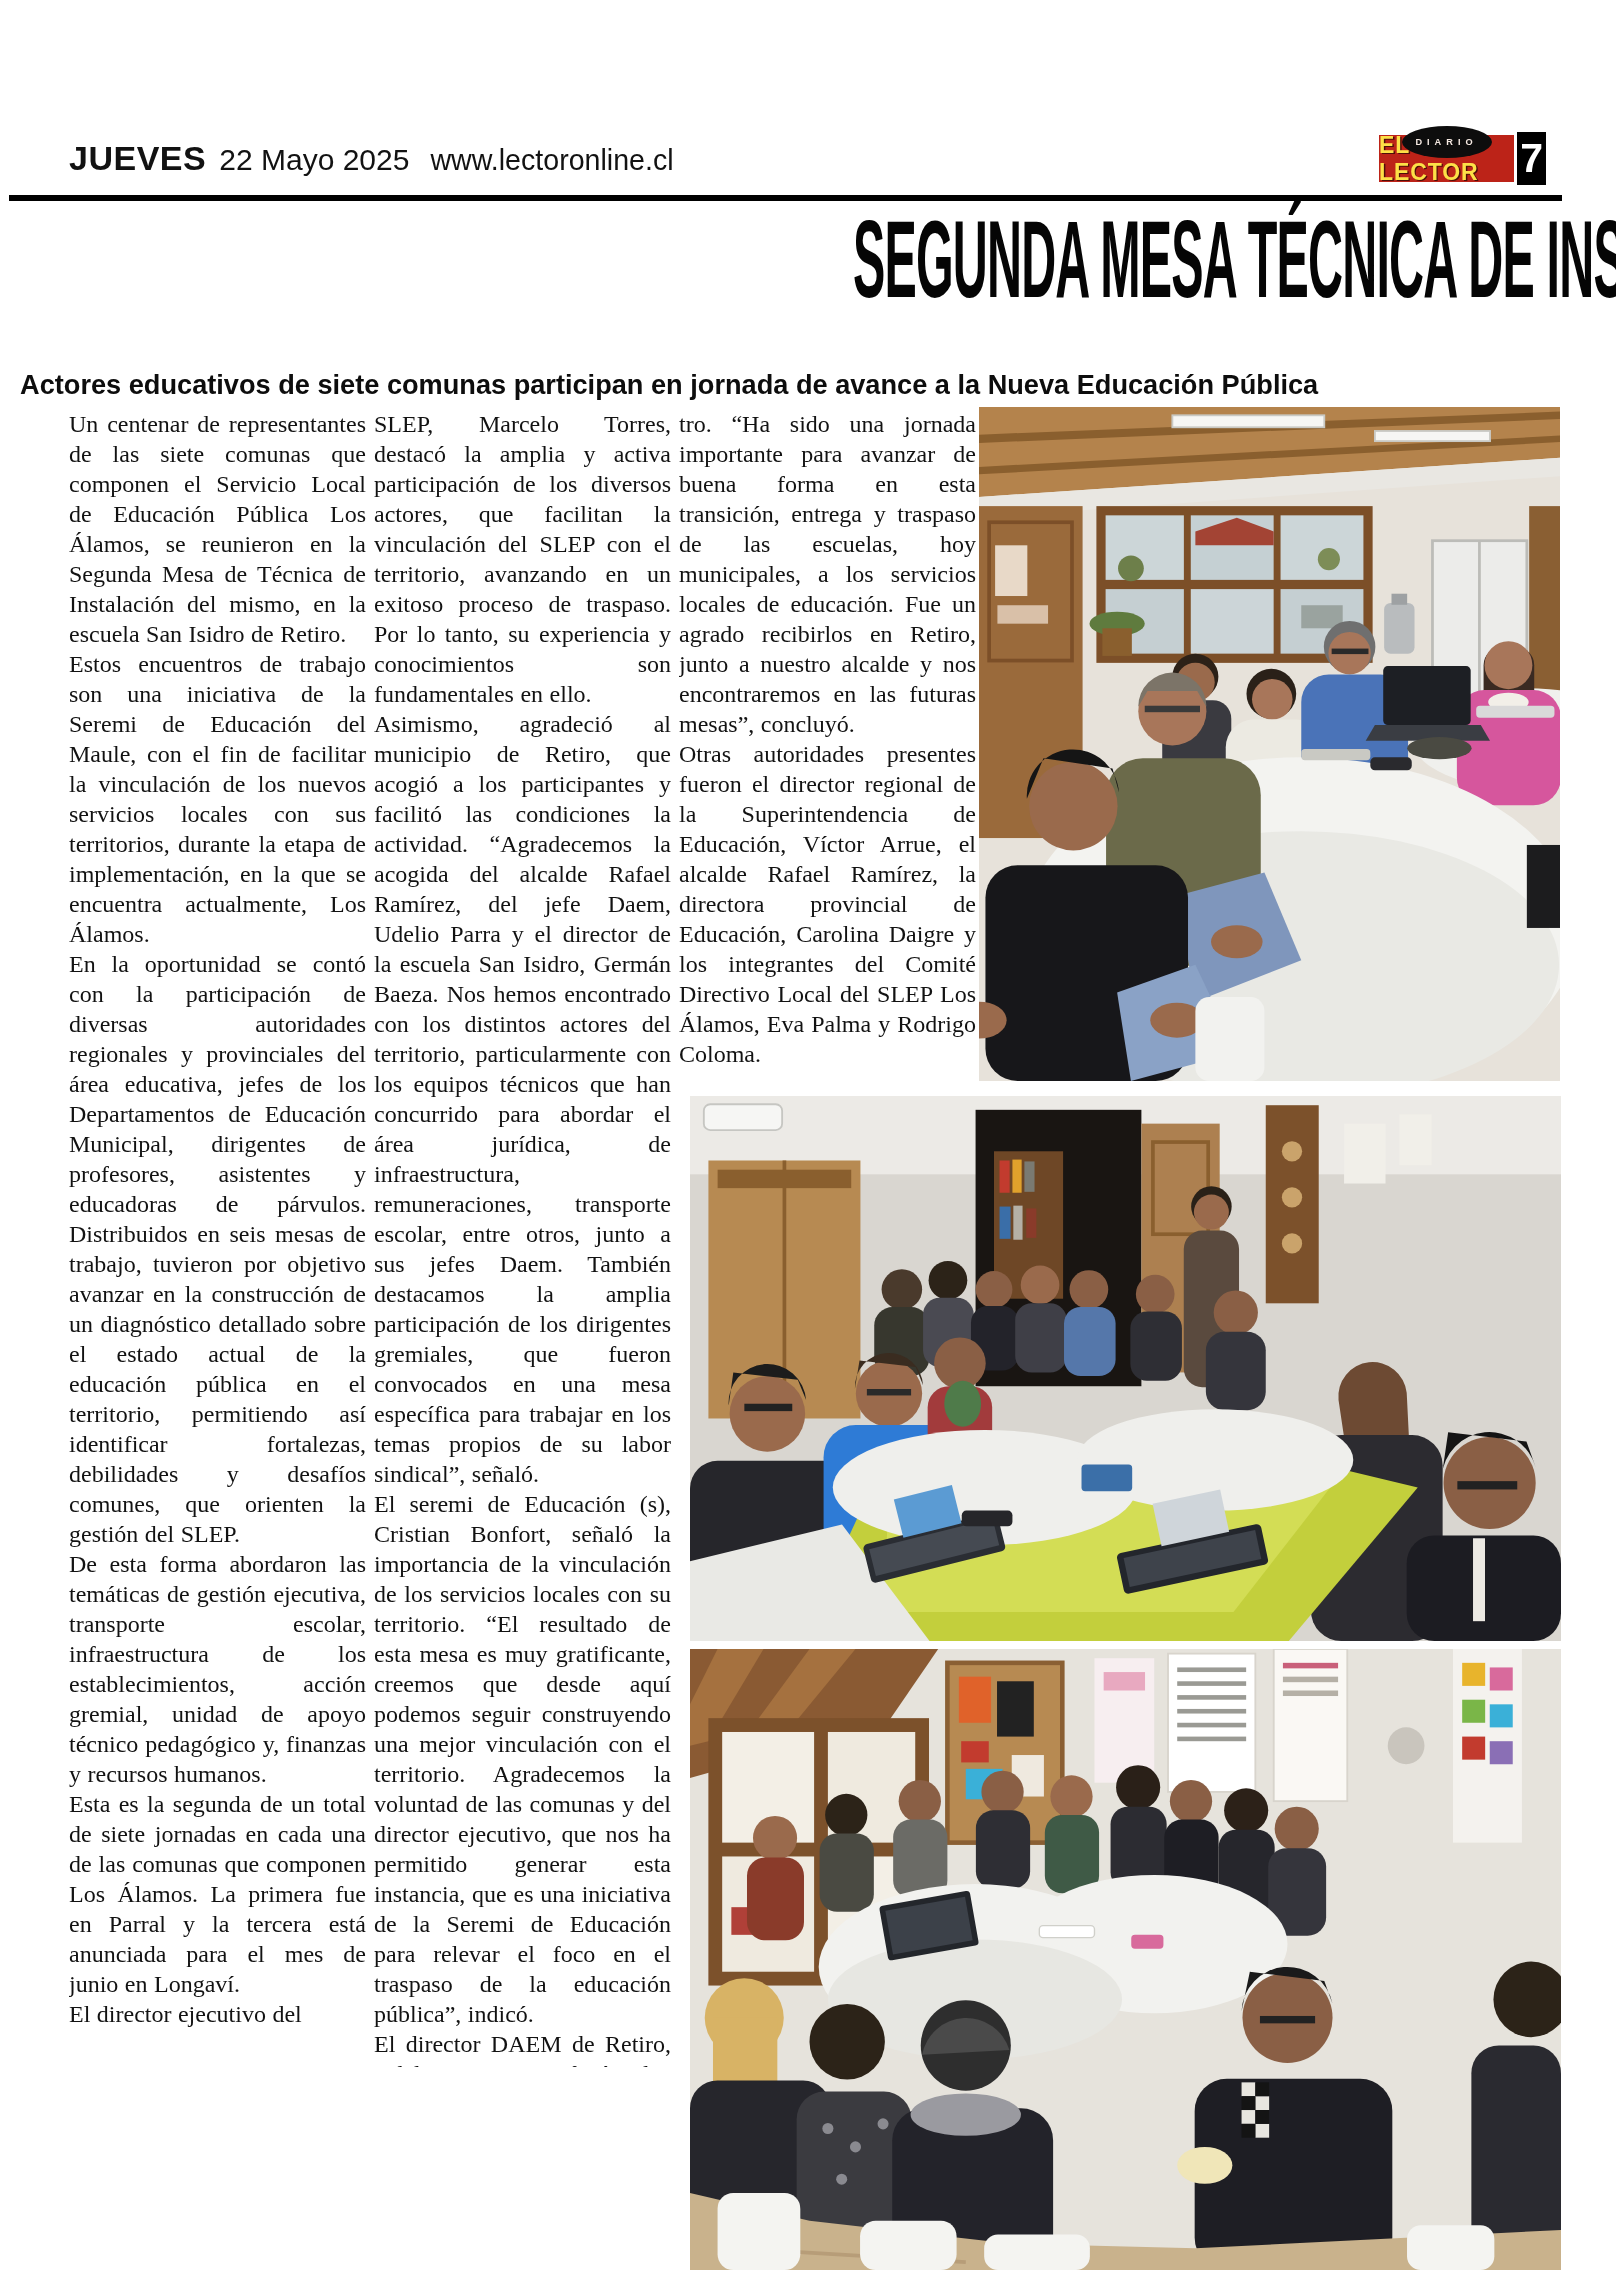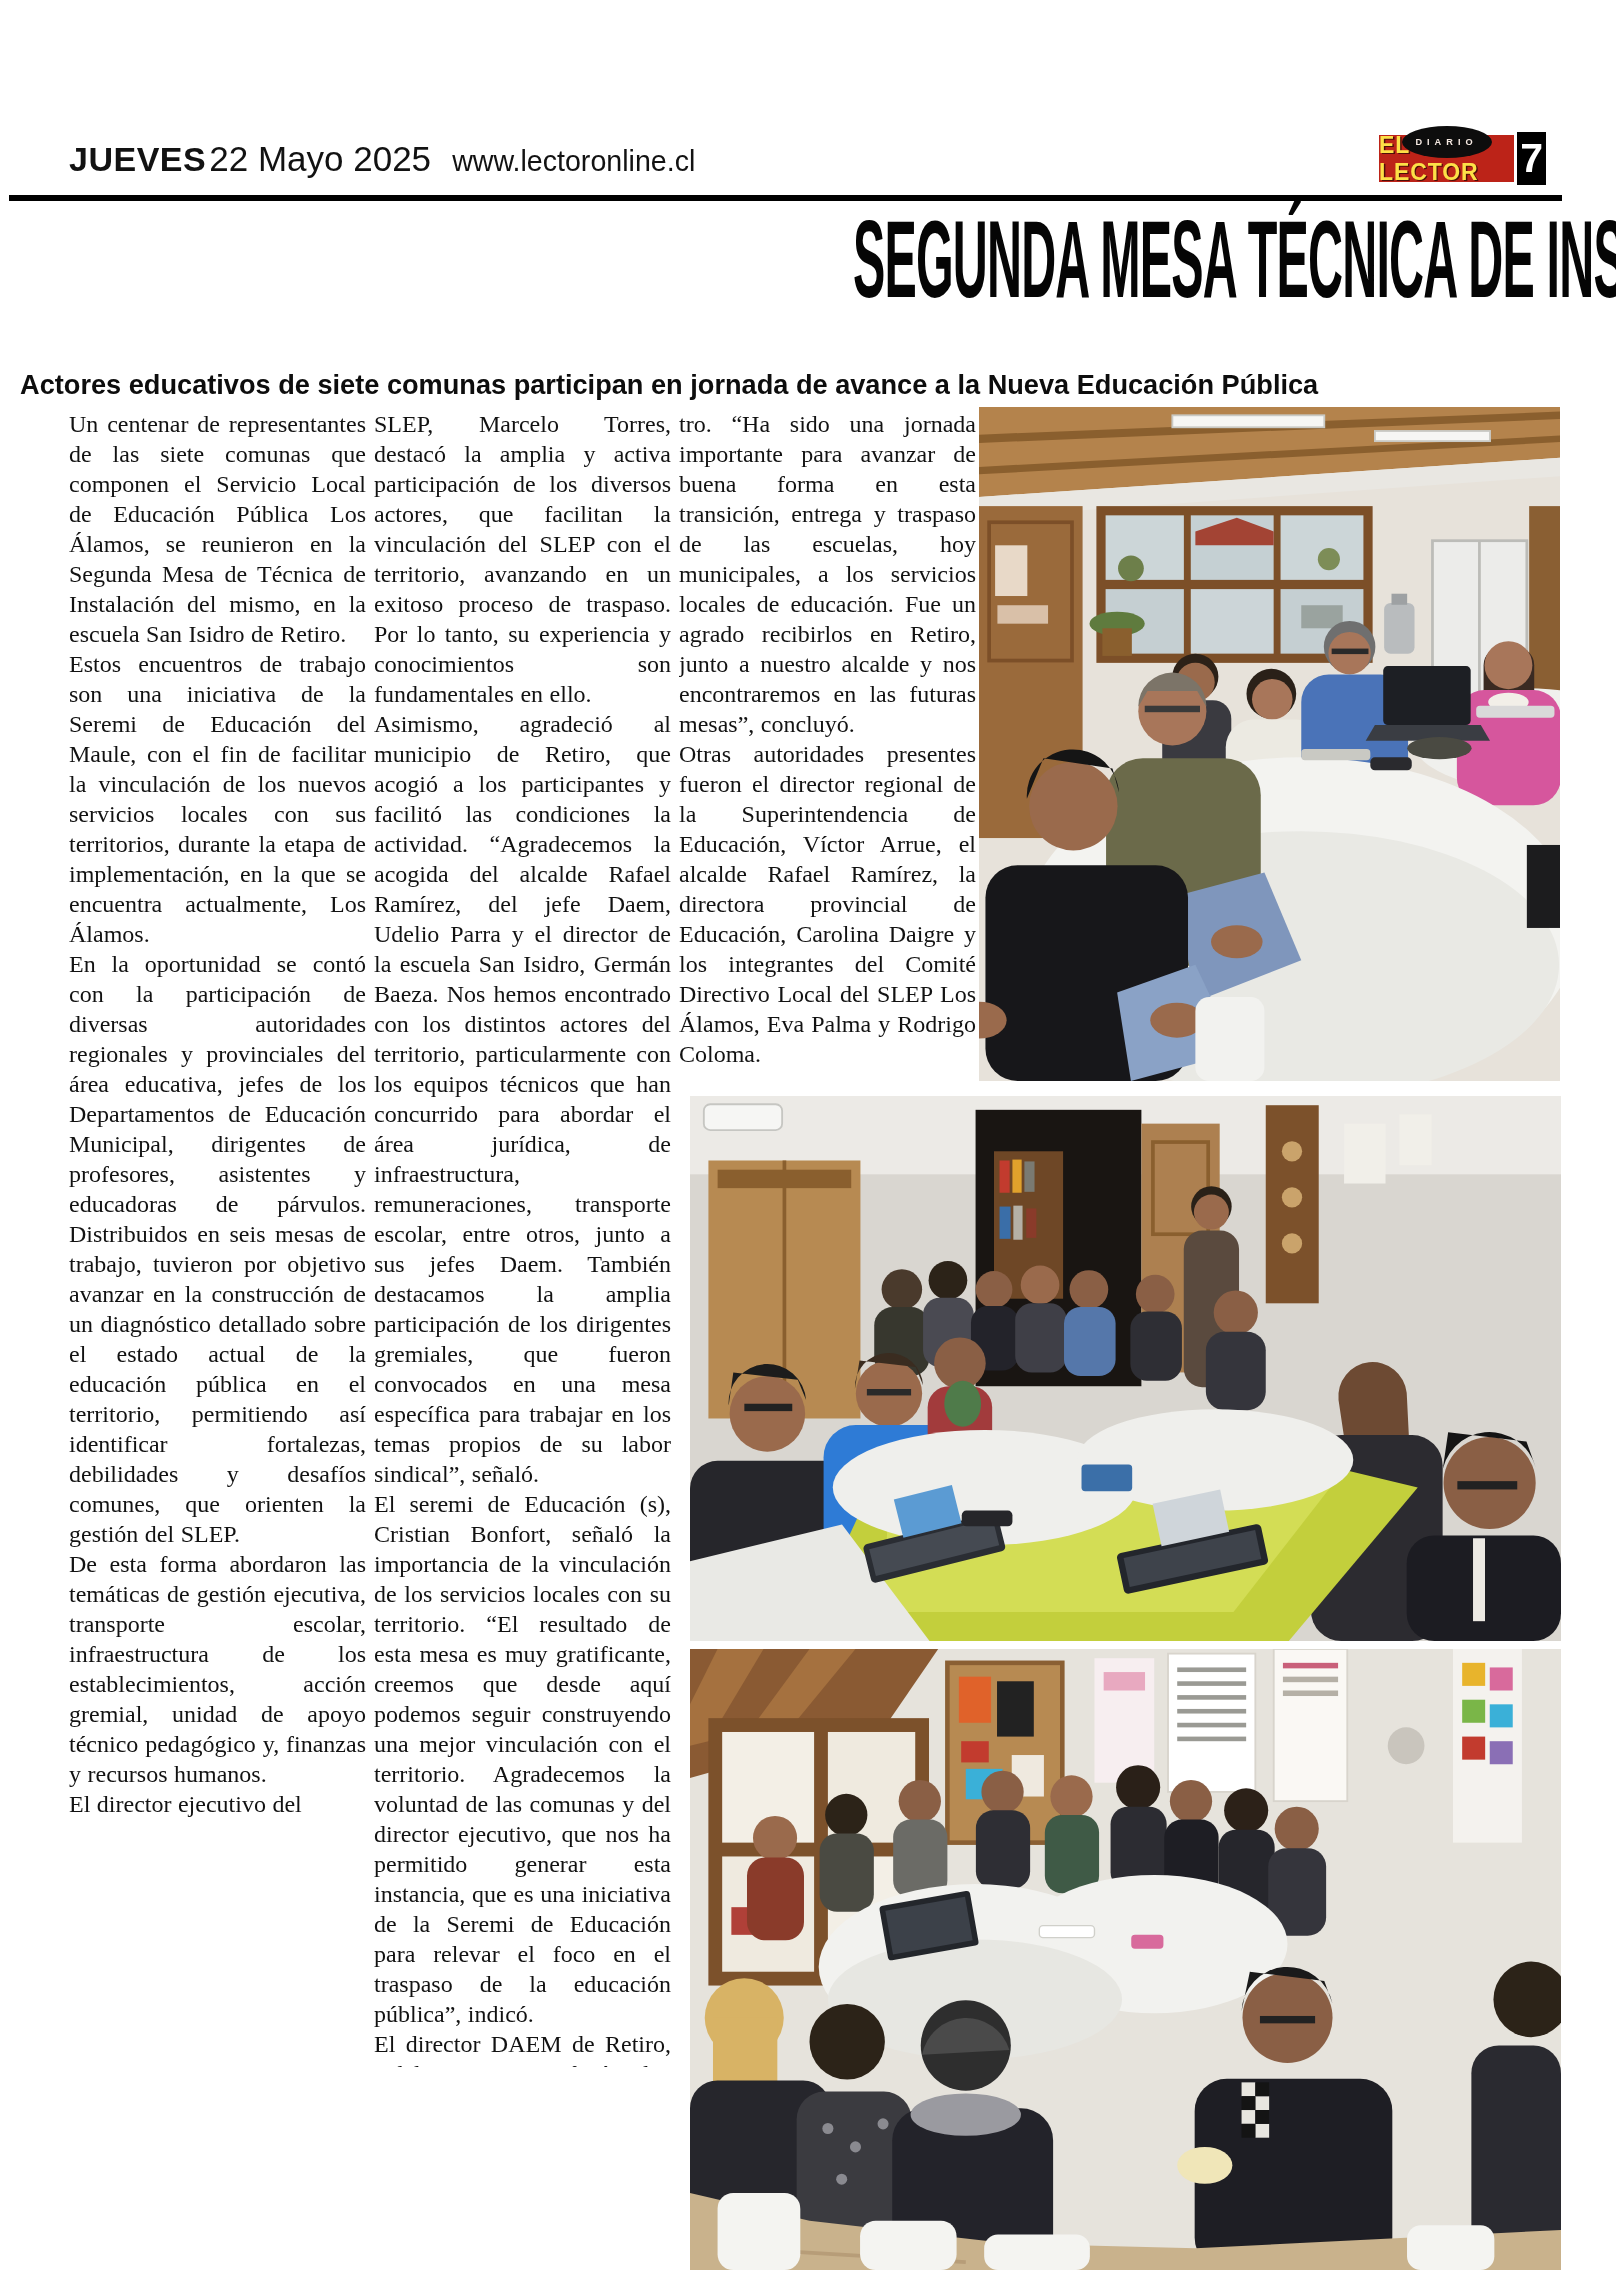--- a/index.html
+++ b/index.html
@@ -3,21 +3,21 @@
 <meta charset="utf-8">
 <style>
   html,body{margin:0;padding:0;background:#ffffff;}
   .page{position:relative;width:1616px;height:2284px;background:#ffffff;overflow:hidden;
         font-family:"Liberation Serif", serif;color:#121212;}
 
   
   .masthead-left{position:absolute;left:69px;top:139px;white-space:nowrap;
     font-family:"Liberation Sans", sans-serif;}
   .mh-day{font-weight:bold;font-size:34px;letter-spacing:0.5px;}
-  .mh-date{font-size:35px;margin-left:1px;}
+  .mh-date{font-size:30px;margin-left:11px;}
   .mh-url{font-size:28.6px;margin-left:19px;}
 
   .logo-wrap{position:absolute;left:1379px;top:135px;display:flex;align-items:flex-start;}
   .logo-red{position:relative;width:135px;height:47px;background:#bc2318;
     display:flex;align-items:center;justify-content:center;}
   .logo-brand{font-family:"Liberation Sans",sans-serif;font-weight:bold;font-size:23px;
     color:#fde047;letter-spacing:0.9px;text-shadow:1.4px 1.4px 0 #4d0e09;}
   .logo-oval{position:absolute;top:-9.2px;left:50%;transform:translateX(-50%);
     width:90px;height:32px;background:#0d0d0d;border-radius:50%;
     display:flex;align-items:center;justify-content:center;
@@ -86,20 +86,21 @@
 
   <div class="subtitle">
     <span>Actores educativos de siete comunas participan en jornada de avance a la Nueva Educación Pública</span>
   </div>
 
   <div class="col col-1">
     <p>Un centenar de representantes de las siete comunas que componen el Servicio Local de Educación Pública Los Álamos, se reunieron en la Segunda Mesa de Técnica de Instalación del mismo, en la escuela San Isidro de Retiro.</p>
     <p>Estos encuentros de trabajo son una iniciativa de la Seremi de Educación del Maule, con el fin de facilitar la vinculación de los nuevos servicios locales con sus territorios, durante la etapa de implementación, en la que se encuentra actualmente, Los Álamos.</p>
     <p>En la oportunidad se contó con la participación de diversas autoridades regionales y provinciales del área educativa, jefes de los Departamentos de Educación Municipal, dirigentes de profesores, asistentes y educadoras de párvulos. Distribuidos en seis mesas de trabajo, tuvieron por objetivo avanzar en la construcción de un diagnóstico detallado sobre el estado actual de la educación pública en el territorio, permitiendo así identificar fortalezas, debilidades y desafíos comunes, que orienten la gestión del SLEP.</p>
     <p>De esta forma abordaron las temáticas de gestión ejecutiva, transporte escolar, infraestructura de los establecimientos, acción gremial, unidad de apoyo técnico pedagógico y, finanzas y recursos humanos.</p>
+    <p>Esta es la segunda de un total de siete jornadas en cada una de las comunas que componen Los Álamos. La primera fue en Parral y la tercera está anunciada para el mes de junio en Longaví.</p>
     <p>El director ejecutivo del</p>
   </div>
 
   <div class="col col-2">
     <p>SLEP, Marcelo Torres, destacó la amplia y activa participación de los diversos actores, que facilitan la vinculación del SLEP con el territorio, avanzando en un exitoso proceso de traspaso. Por lo tanto, su experiencia y conocimientos son fundamentales en ello.</p>
     <p>Asimismo, agradeció al municipio de Retiro, que acogió a los participantes y facilitó las condiciones la actividad. “Agradecemos la acogida del alcalde Rafael Ramírez, del jefe Daem, Udelio Parra y el director de la escuela San Isidro, Germán Baeza. Nos hemos encontrado con los distintos actores del territorio, particularmente con los equipos técnicos que han concurrido para abordar el área jurídica, de infraestructura, remuneraciones, transporte escolar, entre otros, junto a sus jefes Daem. También destacamos la amplia participación de los dirigentes gremiales, que fueron convocados en una mesa específica para trabajar en los temas propios de su labor sindical”, señaló.</p>
     <p>El seremi de Educación (s), Cristian Bonfort, señaló la importancia de la vinculación de los servicios locales con su territorio. “El resultado de esta mesa es muy gratificante, creemos que desde aquí podemos seguir construyendo una mejor vinculación con el territorio. Agradecemos la voluntad de las comunas y del director ejecutivo, que nos ha permitido generar esta instancia, que es una iniciativa de la Seremi de Educación para relevar el foco en el traspaso de la educación pública”, indicó.</p>
     <p>El director DAEM de Retiro, Udelio Parra, se refirió a los resultados del encuen-</p>
   </div>
 

